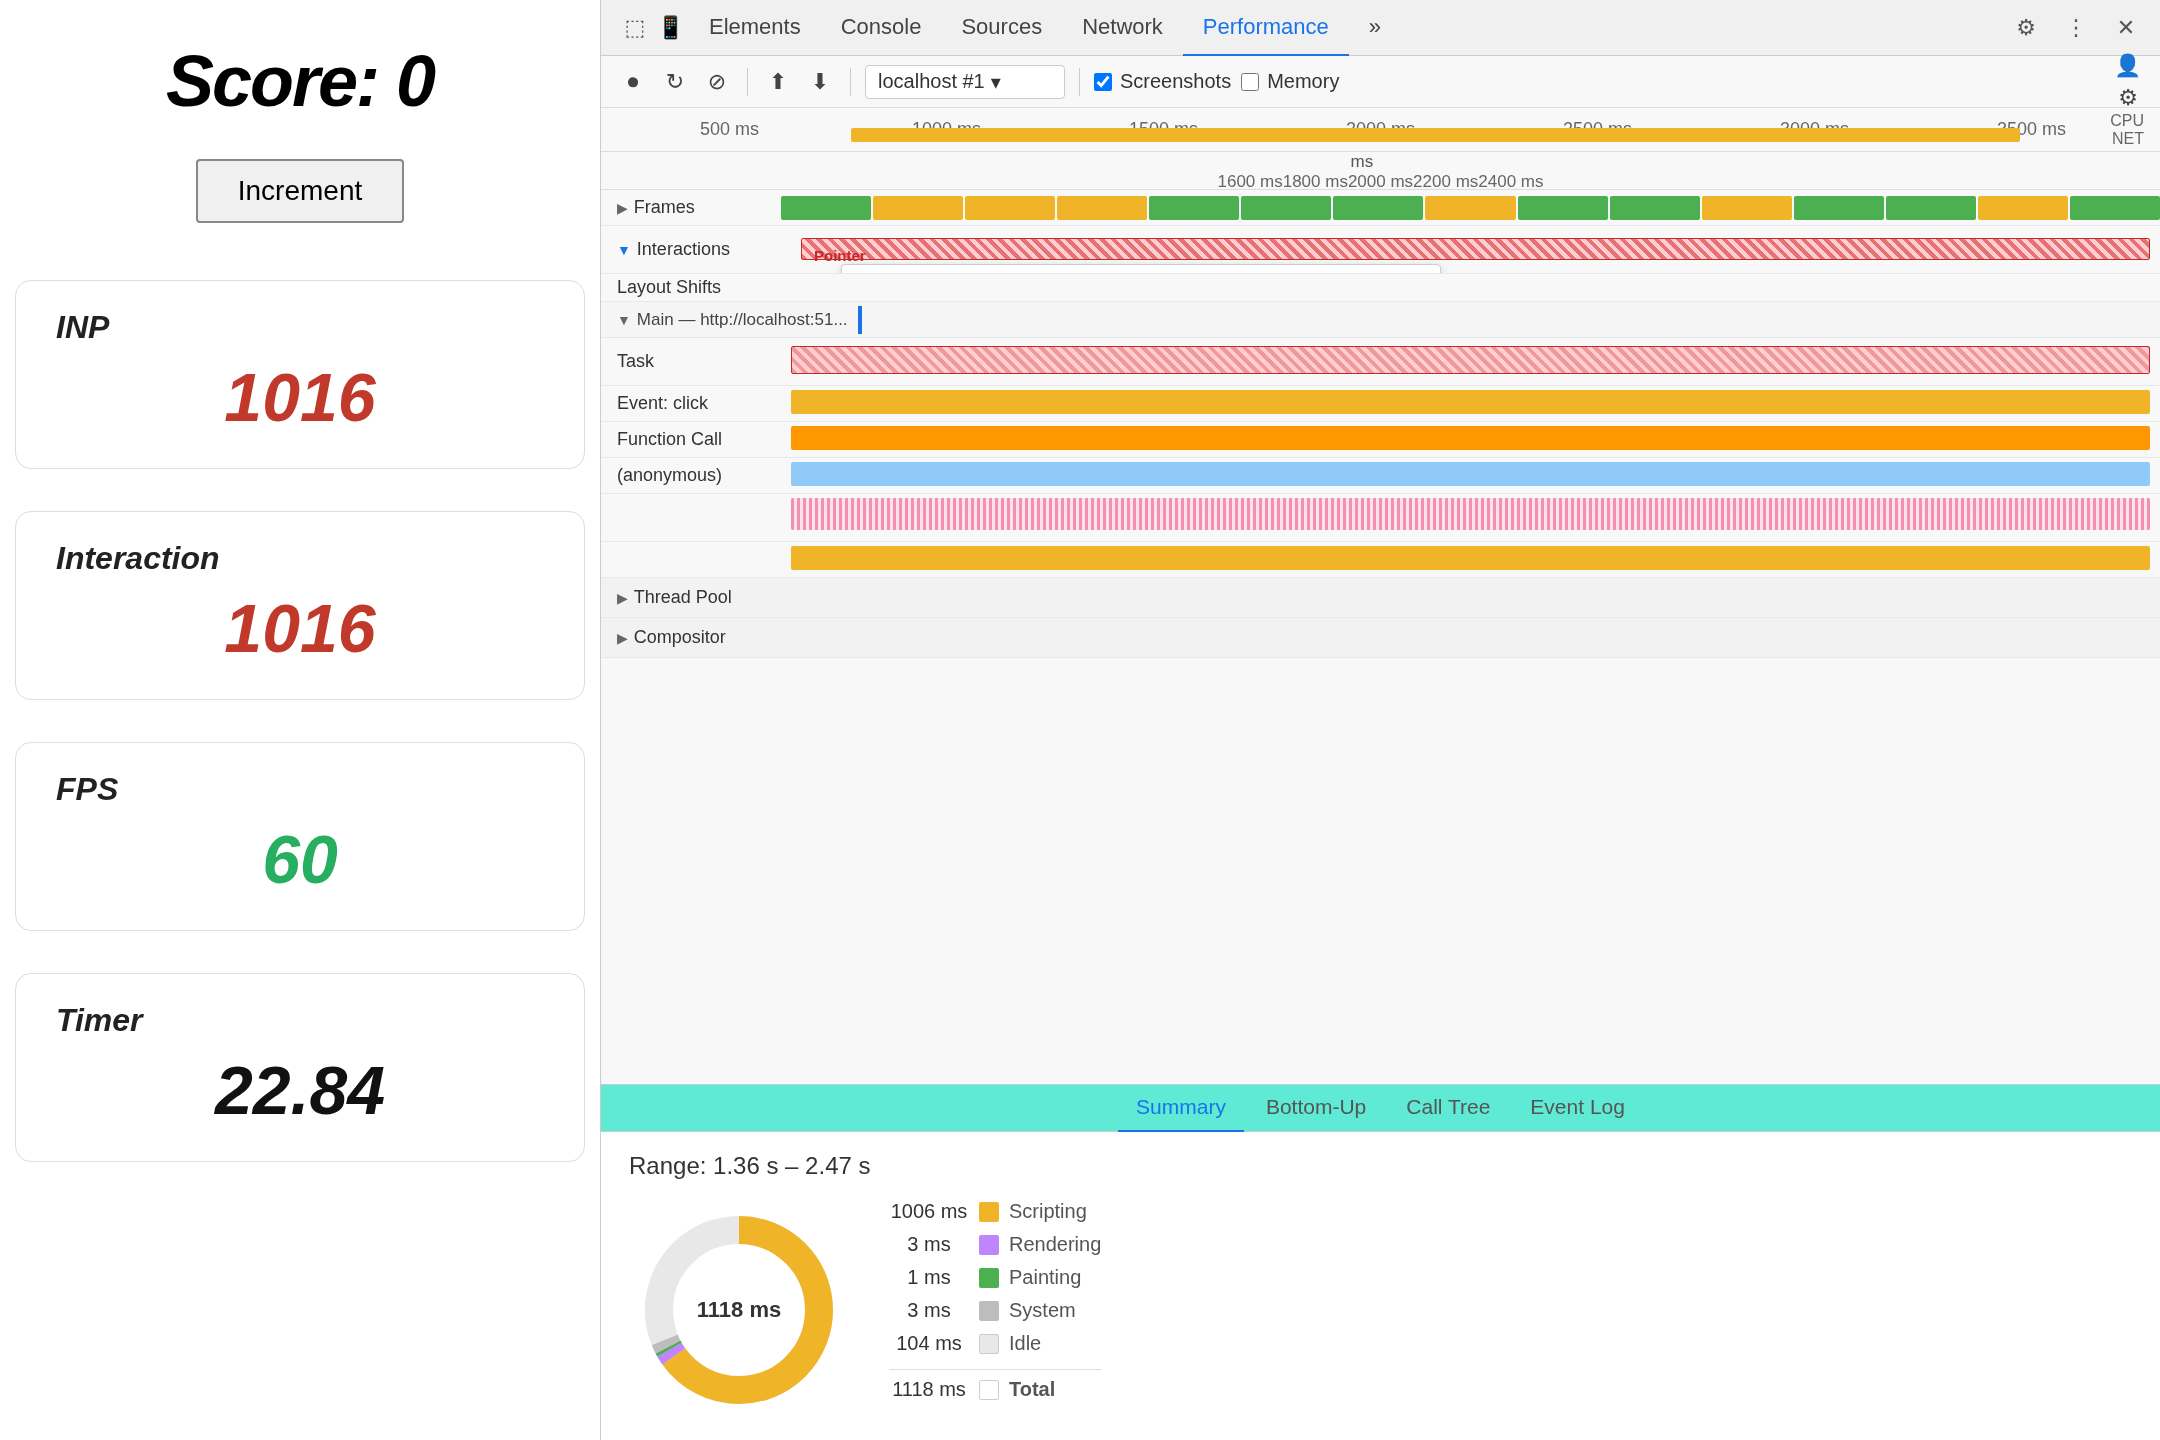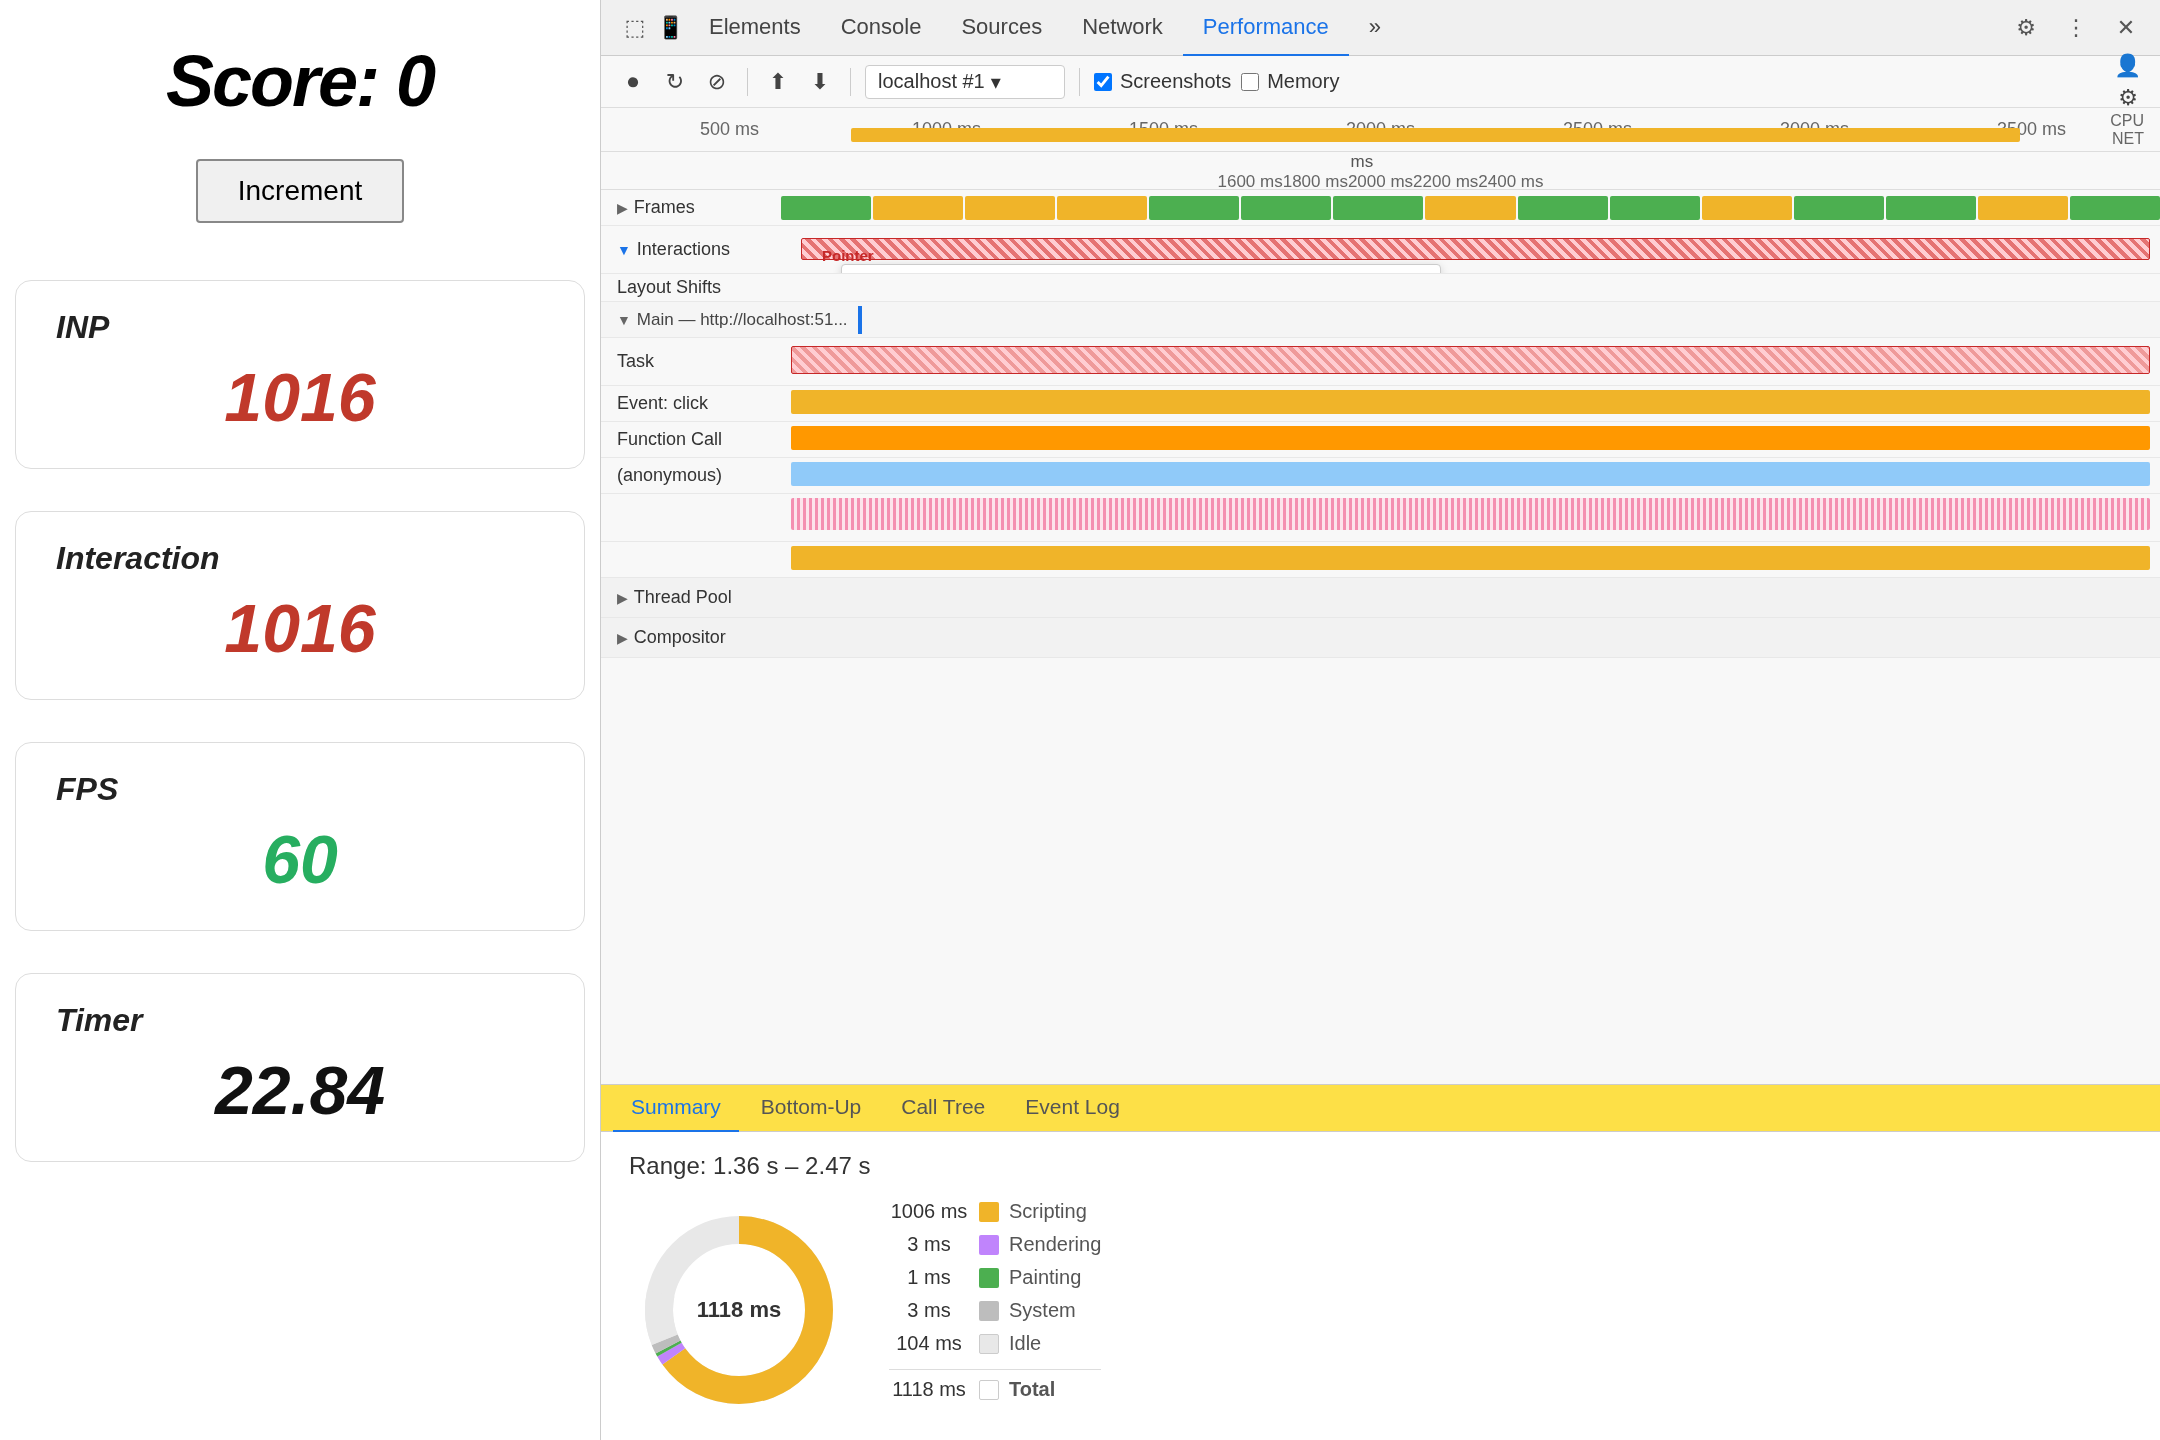--- a/index.html
+++ b/index.html
@@ -371,26 +371,27 @@
       top: 0;
       bottom: 0;
       width: 4px;
       background: #1a73e8;
     }
 
     
     .bottom-tabs {
       display: flex;
       align-items: center;
-      background: #fde047;
+      background: #5eead4;
       border-top: 1px solid #ccc;
       border-bottom: 1px solid #ccc;
       height: 48px;
       padding: 0 12px;
       gap: 4px;
+      justify-content: center;
     }
     .bottom-tab {
       padding: 0 18px;
       height: 48px;
       display: flex;
       align-items: center;
       font-size: 21px;
       color: #555;
       cursor: pointer;
       border-bottom: 2px solid transparent;
@@ -628,21 +629,21 @@
 
       <div class="track-row tall" style="position:relative;">
         <div class="track-label">
           <span class="chevron" style="color:#1a73e8;">▼</span>
           <span>Interactions</span>
         </div>
         <div class="track-content">
           <div class="track-content-inner">
 
             <div class="interaction-bar" style="left: 20px; right: 10px; top: 12px; height: 22px;">
-              <span style="font-size:15px; font-weight:600; color:#c62828; padding-left:20px;">Pointer</span>
+              <span style="font-size:15px; font-weight:600; color:#c62828; padding-left:12px;">Pointer</span>
             </div>
 
             <div class="tooltip-box" style="top: 38px; left: 60px;">
               
               
               
               
             </div>
           </div>
         </div>

